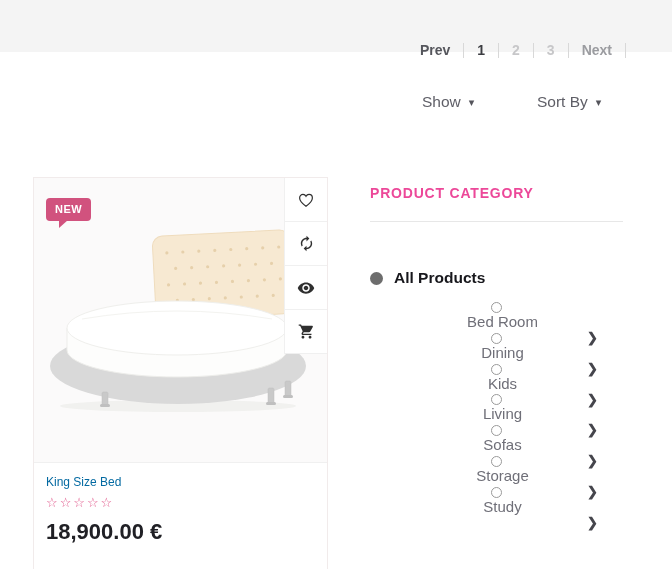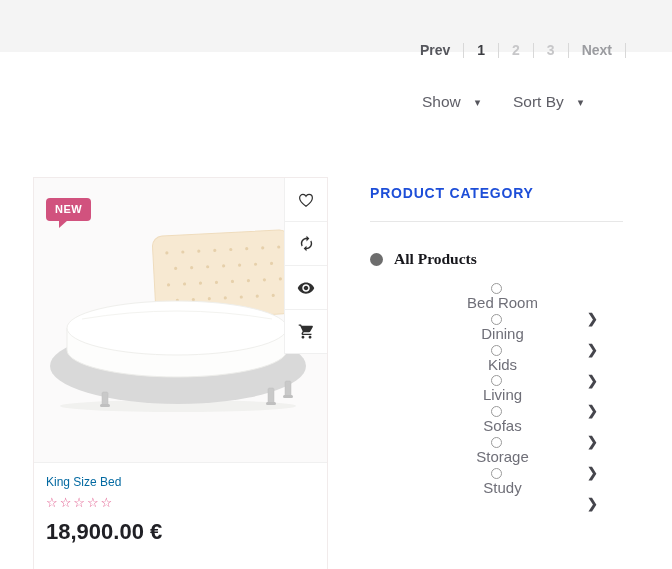--- a/index.html
+++ b/index.html
@@ -11,25 +11,25 @@
   .topbar { position:absolute; left:0; top:0; width:672px; height:52px; background:#f4f4f4; }
   .pagination { position:absolute; right:46px; top:0; height:52px; display:flex; align-items:center; gap:13px;margin-top:24px; }
   .pg { font-size:14px; font-weight:700; cursor:pointer; text-decoration:none; }
   .pg.prev { color:#55565c; }
   .pg.active { color:#3c3d42; }
   .pg.muted { color:#c7c7c9; }
   .pg.next { color:#9b9ca0; }
   .sep { width:1px; height:15px; background:#d8d8d8; }
 
   
-  .dropdown { position:absolute; top:93px; display:flex; align-items:center; gap:14px;
+  .dropdown { position:absolute; top:93px; display:flex; align-items:center; gap:8px;
               color:#5e5e66; font-size:15.5px; cursor:pointer; }
   .dropdown .caret { font-size:11px; color:#55555c; }
   .dd-show { left:422px; }
-  .dd-sort { left:513px; }
+  .dd-sort { left:537px; }
 
   
   .product-card { position:absolute; left:33px; top:177px; width:295px; height:431px;
                   background:#fff; border:1px solid #f1ebeb; }
   .image-area { position:relative; width:293px; height:285px; background:#fbfafa;
                 border-bottom:1px solid #f0f0f0; overflow:hidden; }
   .badge { position:absolute; left:12px; top:20px; background:#d1527e; color:#fff;
            font-size:11px; font-weight:700; letter-spacing:.5px; padding:5px 9px 6px;
            border-radius:4px; z-index:3; }
   .badge:after { content:""; position:absolute; left:13px; bottom:-7px; width:0; height:0;
@@ -41,24 +41,24 @@
             justify-content:center; cursor:pointer; }
   .action svg { display:block; }
 
   .info { padding:10px 12px 0; }
   .title { font-size:12px; color:#0369a1; margin-top:2px; }
   .stars { font-size:13px; color:#e0578a; letter-spacing:2px; margin-top:6px; }
   .price { font-size:22px; font-weight:700; color:#202025; margin-top:9px; }
 
   
   .sidebar { position:absolute; left:370px; top:185px; width:253px; }
-  .sidebar h3 { font-size:14px; font-weight:600; letter-spacing:.8px; color:#1d4ed8; }
+  .sidebar h3 { font-size:14px; font-weight:600; letter-spacing:.8px; color:#ec4899; }
   .divider { margin-top:20px; height:1px; background:#e7e7e7; }
   .row { display:flex; align-items:center; cursor:pointer; }
-  .row-all { margin-top:23px; height:28px;font-family:Liberation Serif, serif; }
+  .row-all { margin-top:42px; height:28px; }
   .row-cat { height:30.8px;flex-direction:column; }
   .rows { margin-top:10px; }
   .radio { width:11px; height:11px; border-radius:50%; border:1.5px solid #9a9a9a;
            background:transparent; flex:0 0 auto; }
   .radio.filled { width:13px; height:13px; border:none; background:#6d6d6d; }
   .lbl { margin-left:12px; font-size:15px; color:#6f6f78; }
   .row-all .lbl { margin-left:11px; font-size:15.5px; font-weight:700; color:#17171c; }
   .chev { margin-left:auto; margin-right:25px; font-size:13px; font-weight:700; color:#45454c; }
 </style>
 </head>

